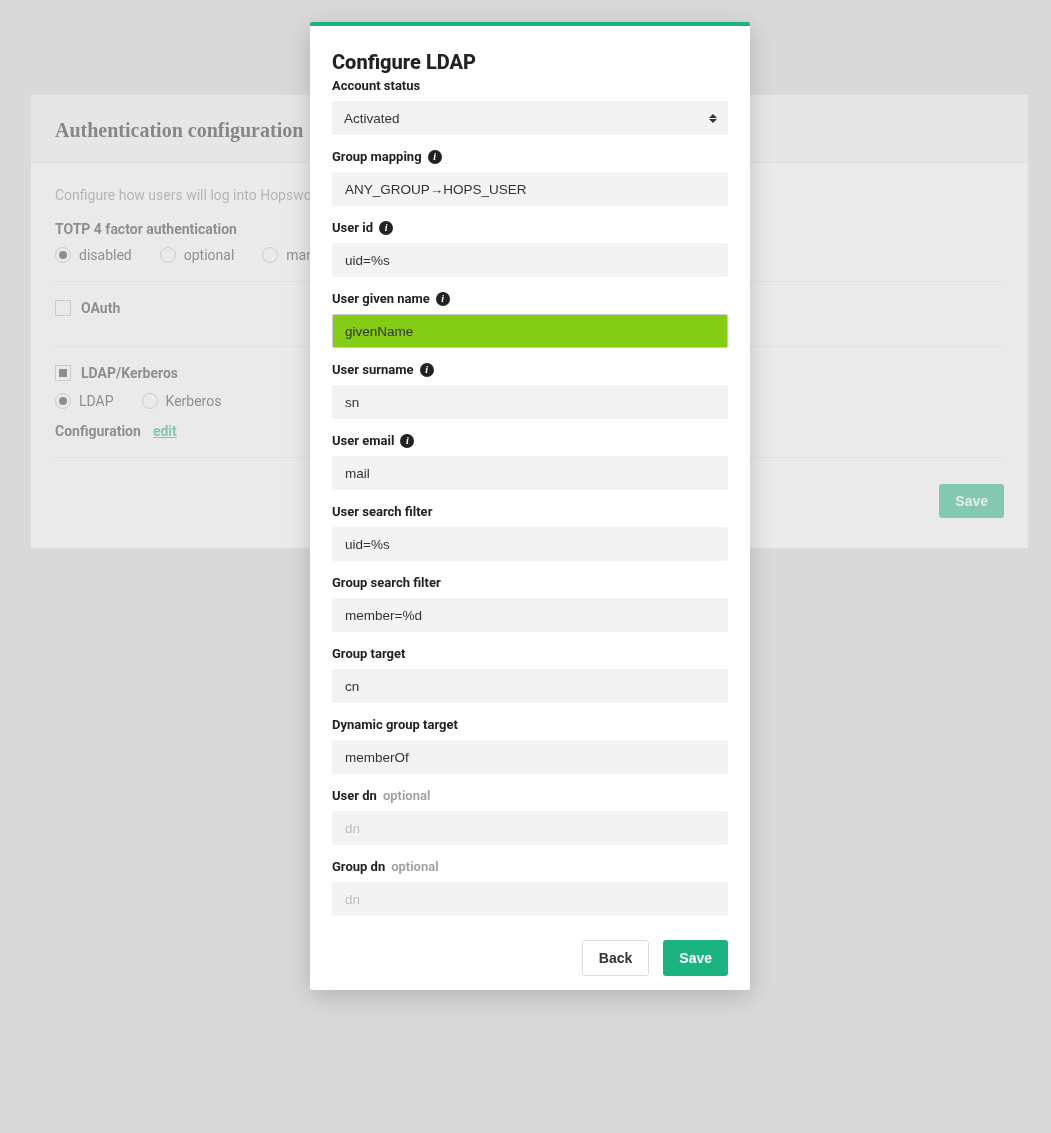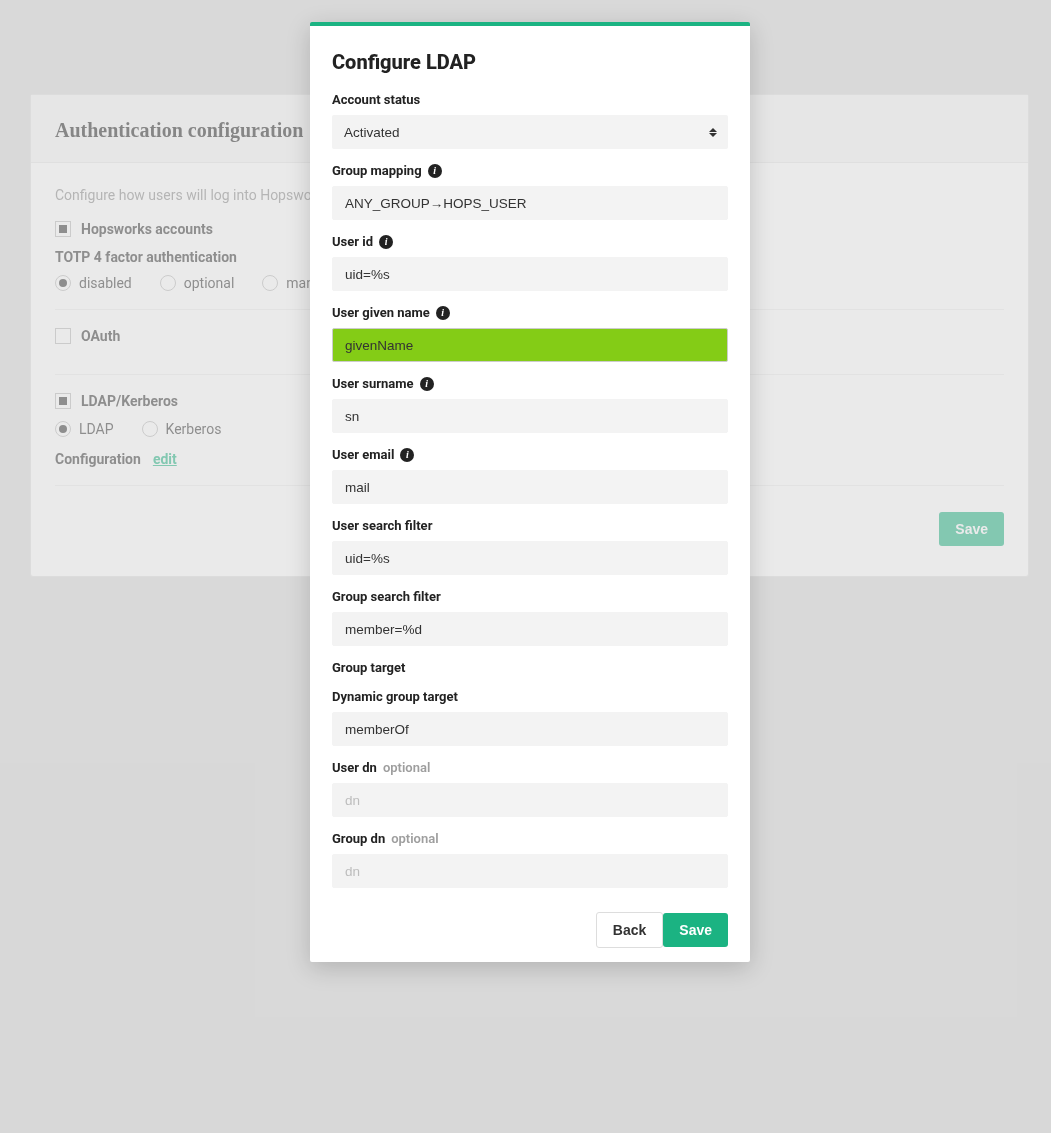--- a/index.html
+++ b/index.html
@@ -95,21 +95,21 @@
     .modal {
       position:absolute;
       left:310px; top:22px;
       width:440px;
       background:#fff;
       border-top:4px solid #1bb382;
       box-shadow: 0 6px 24px rgba(0,0,0,0.18);
       border-radius:2px;
     }
     .modal-inner { padding: 24px 22px 14px 22px; }
-    .modal h1 { font-size:20px; font-weight:800; color:#222; margin-bottom:18px; }
+    .modal h1 { font-size:20px; font-weight:800; color:#222; margin-bottom:4px; }
     .field { margin-bottom: 14px; }
     .flabel {
       font-size:13px; font-weight:700; color:#222;
       display:flex; align-items:center; gap:6px; margin-bottom:8px;
     }
     .optional { color:#9e9e9e; font-weight:600; font-size:13px; }
     .info-icon {
       width:14px; height:14px; border-radius:50%;
       background:#222; color:#fff;
       display:inline-flex; align-items:center; justify-content:center;
@@ -136,44 +136,38 @@
       position:absolute; right:10px; top:50%; transform:translateY(-50%);
       width:10px; height:14px; pointer-events:none;
       display:flex; flex-direction:column; align-items:center; justify-content:center; gap:1px;
     }
     .select-caret .up,.select-caret .down{
       width:0;height:0;border-left:4px solid transparent;border-right:4px solid transparent;
     }
     .select-caret .up{border-bottom:4px solid #333;}
     .select-caret .down{border-top:4px solid #333;}
     .text-input::placeholder{ color:#bdbdbd; }
-    .modal-actions{ display:flex; justify-content:flex-end; gap:0; padding-top:10px;align-items:center; }
+    .modal-actions{ display:flex; justify-content:flex-end; gap:14px; padding-top:10px; }
     .btn { font-size:14px; font-weight:700; padding:9px 16px; border-radius:3px; cursor:pointer; }
     .btn-back { background:#fff; color:#333; border:1px solid #ddd; }
     .btn-save { background:#1bb382; color:#fff; border:none; }
   </style>
 </head>
 <body>
 
 <div class="page-topbar"></div>
 
 <div class="auth-card">
   <div class="auth-card-header">
     <h2>Authentication configuration</h2>
   </div>
   <div class="auth-body">
     <div class="desc">Configure how users will log into Hopsworks</div>
 
     <div class="section">
-      <div class="row-check">
-        <span class="cbox">
-            <span class="inner"></span>
-          </span>
-        <span>Hopsworks accounts</span>
-      </div>
       <div class="totp-label">TOTP 4 factor authentication</div>
       <div class="radio-row">
         <label class="radio selected">
           <span class="rcircle">
               <span class="dot"></span>
             </span>
           <span>disabled</span>
         </label>
         <label class="radio">
           <span class="rcircle"></span>
@@ -296,20 +290,21 @@
       <div class="flabel">
           <span>Group search filter</span>
         </div>
       <input class="text-input" value="member=%d" style="">
     </div>
 
     <div class="field">
       <div class="flabel">
           <span>Group target</span>
         </div>
+      <input class="text-input" value="cn" style="">
     </div>
 
     <div class="field">
       <div class="flabel">
           <span>Dynamic group target</span>
         </div>
       <input class="text-input" value="memberOf" style="">
     </div>
 
     <div class="field">

